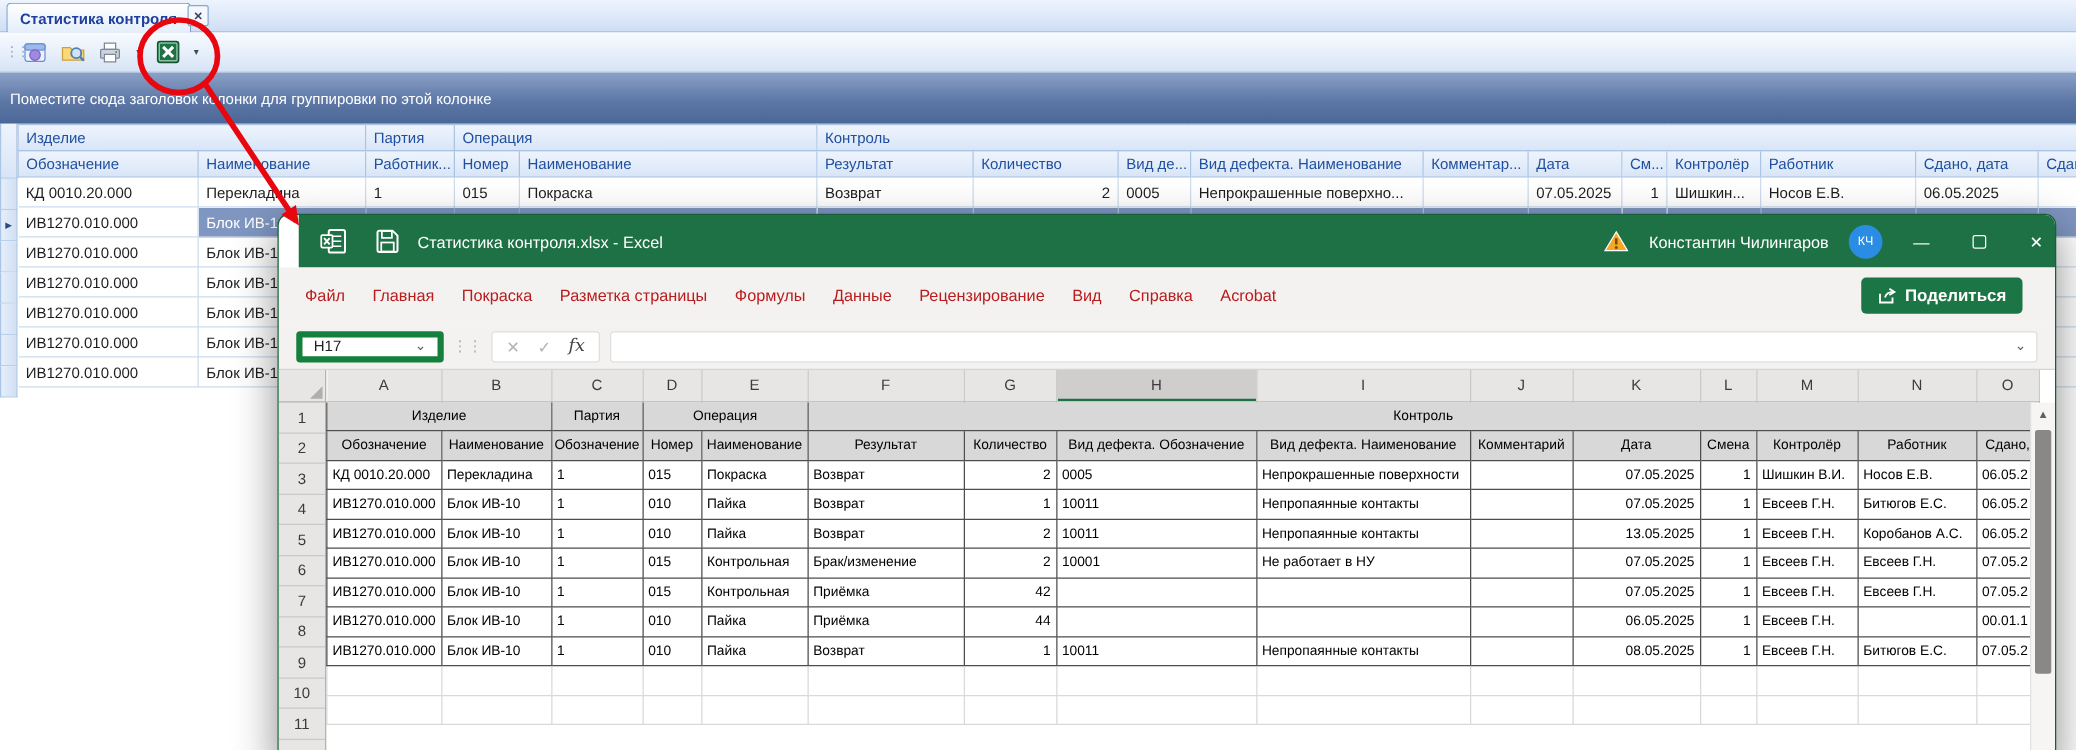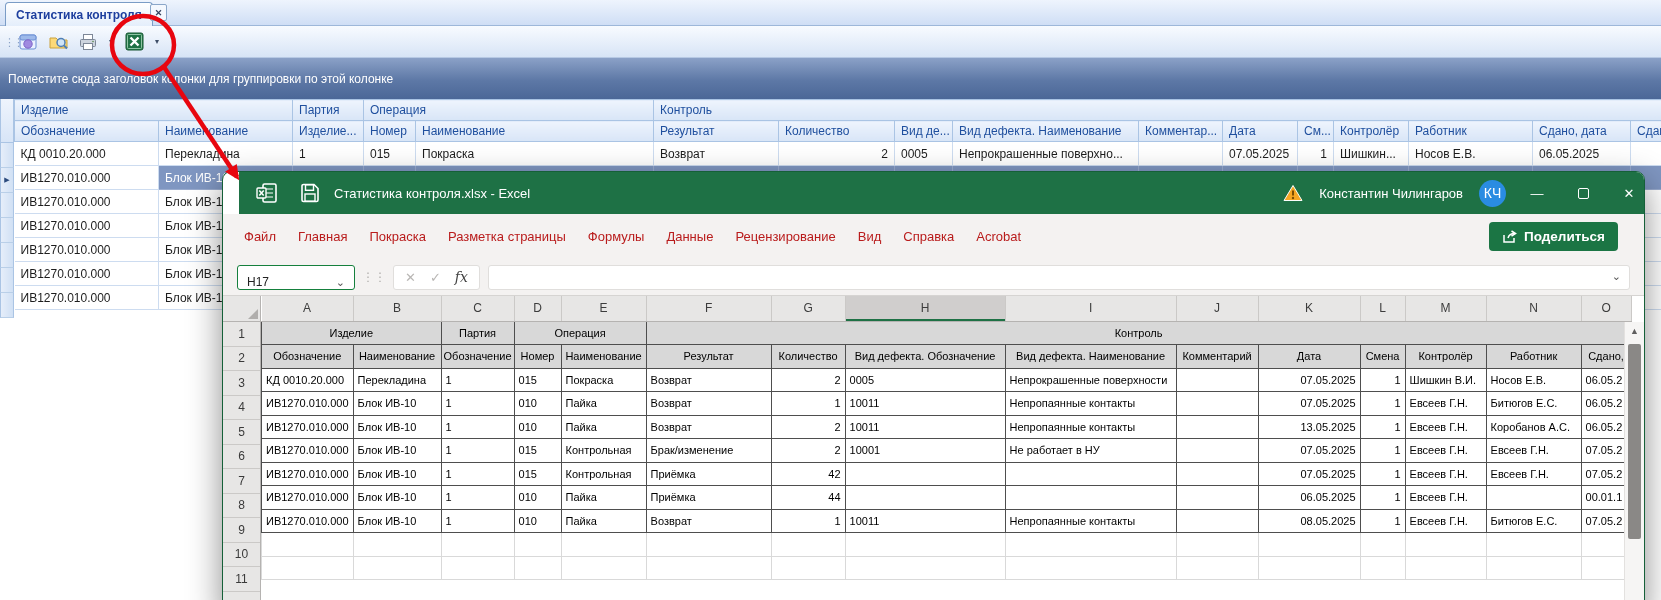--- a/index.html
+++ b/index.html
@@ -52,34 +52,34 @@
     display:flex; align-items:center; color:#fff;margin-left:16px; }
   .xl-appicon { position:absolute; left:16px; top:9px; }
   .xl-save { position:absolute; left:60px; top:10px; }
   .xl-title { position:absolute; left:95px; top:0; height:42px; display:flex; align-items:center; font-size:13px; }
   .xl-search { position:absolute; left:488px; top:7px; width:395px; height:28px; background:#d7e7dd;
     border-radius:4px; display:flex; align-items:center; gap:10px; padding-left:26px; color:#2e3a32; font-size:13px; }
   .xl-tbright { position:absolute; right:0; top:0; height:42px; display:flex; align-items:center;
     gap:16px; padding-right:16px; }
   .xl-user { font-size:13px; }
   .xl-avatar { width:27px; height:27px; border-radius:50%; background:#2a8ce2; color:#fff;
-    font-size:14px; display:flex; align-items:center; justify-content:center; }
+    font-size:10px; display:flex; align-items:center; justify-content:center; }
   .wbtn { width:30px; height:30px; display:flex; align-items:center; justify-content:center; font-size:13px; }
   .maxglyph { width:11px; height:11px; border:1.5px solid #fff; border-radius:2px; }
 
   .xl-ribbon { position:absolute; left:0; top:42px; width:100%; height:45px; background:#f4f2f1;
     display:flex; align-items:center; padding:0 10px; }
   .rtab { font-size:13px; color:#b91c1c; padding:7px 11px; white-space:nowrap; }
   .share-btn { margin-left:auto; margin-right:16px; background:#1b7544; color:#fff; border-radius:4px;
     height:29px; display:flex; align-items:center; gap:7px; padding:0 13px; font-size:13.5px; font-weight:bold; }
 
   .xl-fbar { position:absolute; left:0; top:87px; width:100%; height:37px; background:#f4f2f1;
     border-bottom:1px solid #d6d4d2; display:flex; align-items:center; padding-left:14px; }
-  .namebox { width:118px; height:25px; background:#fff; border:1px solid #15803d; border-radius:3px;
-    display:flex; align-items:flex-end; padding:0 9px; font-size:12px; color:#222; }
+  .namebox { width:118px; height:25px; background:#fff; border:5px solid #15803d; border-radius:3px;
+    display:flex; align-items:flex-start; padding:0 9px; font-size:12px; color:#222; }
   .namebox .chev { margin-left:auto; color:#555; font-size:11px; }
   .fdots { margin:0 7px; color:#b0aeac; font-size:12px; }
   .fxgroup { background:#fff; border:1px solid #e0dedc; border-radius:3px; height:25px;
     display:flex; align-items:center; gap:14px; padding:0 11px; }
   .fxgroup .gray { color:#b8b6b4; font-size:13px; }
   .fx { font-family:"DejaVu Serif", serif; font-style:italic; font-size:14px; color:#444; }
   .finput { flex:1; margin-left:8px; margin-right:14px; height:25px; background:#fff;
     border:1px solid #e0dedc; border-radius:3px; position:relative; }
   .finput .chev { position:absolute; right:8px; top:4px; color:#555; font-size:11px; }
 
@@ -196,21 +196,21 @@
   <thead>
     <tr>
       <th colspan="2">Изделие</th>
       <th>Партия</th>
       <th colspan="2">Операция</th>
       <th colspan="11">Контроль</th>
     </tr>
     <tr>
       <th>Обозначение</th>
       <th>Наименование</th>
-      <th>Изделие...</th>
+      <th>Работник...</th>
       <th>Номер</th>
       <th>Наименование</th>
       <th>Результат</th>
       <th>Количество</th>
       <th>Вид де...</th>
       <th>Вид дефекта. Наименование</th>
       <th>Комментар...</th>
       <th>Дата</th>
       <th>См...</th>
       <th>Контролёр</th>

